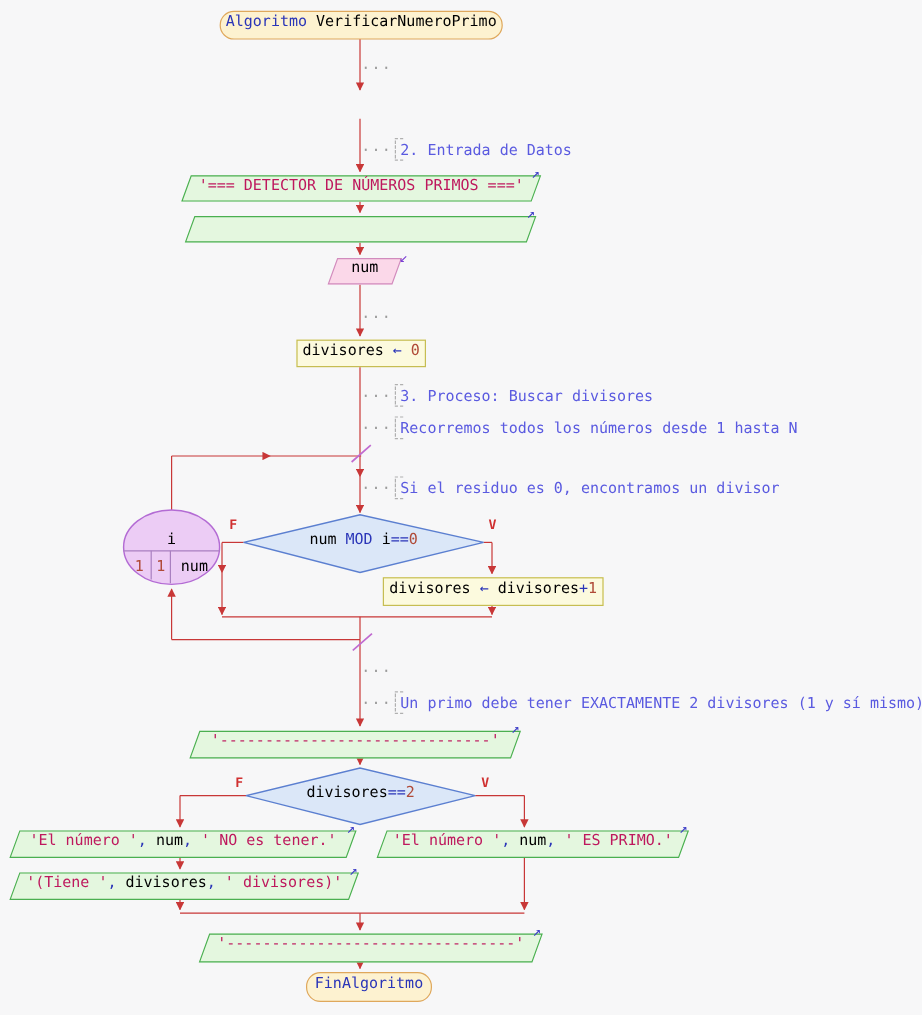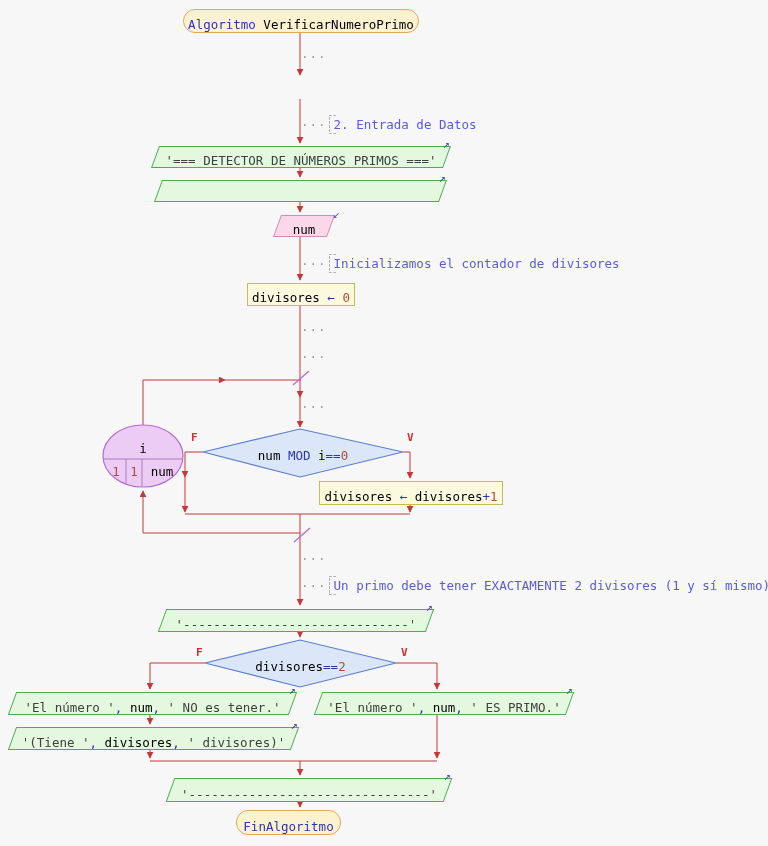--- a/index.html
+++ b/index.html
@@ -1,30 +1,30 @@
 <!DOCTYPE html>
 <html><head>
 <meta charset="utf-8">
 <style>
   html,body{margin:0;padding:0}
   #canvas{position:relative;width:768px;height:846px;background:#f7f7f8;overflow:hidden;
           font-family:"DejaVu Sans Mono","Liberation Mono",monospace;font-size:12.5px;color:#2e3136}
   #wires{position:absolute;left:0;top:0;z-index:0}
-  .node{position:absolute;display:flex;align-items:flex-end;justify-content:center;z-index:2;white-space:pre}
+  .node{position:absolute;display:flex;align-items:flex-start;justify-content:center;z-index:2;white-space:pre}
   .node span{white-space:pre;z-index:1}
   .oval{background:#fdf2d0;border:1.5px solid #dfa85c;border-radius:12px}
   .rect{background:#fcfade;border:1px solid #c6bd52}
   .pgram{background:transparent}
   .pgram::before{content:"";position:absolute;inset:0;transform:skewX(-20deg);border:1px solid;z-index:0}
   .out.pgram::before{background:#e4f7df;border-color:#4aaf50}
   .in.pgram::before{background:#fbd8e9;border-color:#d18bbd}
   .kw{color:#2a35b8}
   .plain{color:#000000}
   .num{color:#b04a38}
-  .str{color:#404040}
+  .str{color:#be185d}
   .comment{position:absolute;display:flex;align-items:center;height:16px;z-index:2;color:#5a5ae0;white-space:pre}
   .dots{color:#9a9a9a;margin-right:2px;letter-spacing:1px}
   .cmt-text{position:relative;border-left:1px dashed #b0b0b0;padding-left:4px}
   .cmt-text::before{content:"";position:absolute;left:-1px;top:-2px;width:7px;border-top:1px dashed #b0b0b0}
   .cmt-text::after{content:"";position:absolute;left:-1px;bottom:-2px;width:7px;border-top:1px dashed #b0b0b0}
   .fv{position:absolute;z-index:3;color:#d03030;font-size:11px;font-weight:bold}
   .icon-out{position:absolute;top:-9px;right:-3px;color:#4040c8;font-size:12px;z-index:3}
   .icon-in{position:absolute;top:-8px;right:-9px;color:#7a3fd4;font-size:12px;z-index:3}
   .ell-text{position:absolute;z-index:2;display:flex;align-items:center;justify-content:center;white-space:pre}
 </style>
@@ -94,30 +94,30 @@
     <span class="kw">Algoritmo</span><span class="plain"> VerificarNumeroPrimo</span>
   </div>
 
   <div class="comment" style="left:301px;top:48px">
     <span class="dots">···</span>
   </div>
   <div class="comment" style="left:301px;top:116px">
     <span class="dots">···</span><span class="cmt-text">2. Entrada de Datos</span>
   </div>
   <div class="comment" style="left:301px;top:255px">
-    <span class="dots">···</span><span class="cmt-text">Inicializamos el contador de divisores</span>
+    <span class="dots">···</span>
   </div>
   <div class="comment" style="left:301px;top:321px">
-    <span class="dots">···</span>
+    <span class="dots">···</span><span class="cmt-text">3. Proceso: Buscar divisores</span>
   </div>
   <div class="comment" style="left:301px;top:348px">
-    <span class="dots">···</span>
+    <span class="dots">···</span><span class="cmt-text">Recorremos todos los números desde 1 hasta N</span>
   </div>
   <div class="comment" style="left:301px;top:398px">
-    <span class="dots">···</span>
+    <span class="dots">···</span><span class="cmt-text">Si el residuo es 0, encontramos un divisor</span>
   </div>
   <div class="comment" style="left:301px;top:550px">
     <span class="dots">···</span>
   </div>
   <div class="comment" style="left:301px;top:577px">
     <span class="dots">···</span><span class="cmt-text">Un primo debe tener EXACTAMENTE 2 divisores (1 y sí mismo)</span>
   </div>
 
 
   <div class="node pgram out" style="left:155px;top:146px;width:292px;height:22px">
@@ -177,17 +177,17 @@
   <div class="node pgram out" style="left:318px;top:692px;width:252px;height:23px">
     <span class="icon-out">↗</span>
     <span class="str">'El número '</span><span class="kw">, </span><span class="plain">num</span><span class="kw">, </span><span class="str">' ES PRIMO.'</span>
   </div>
 
   <div class="node pgram out" style="left:170px;top:778px;width:278px;height:24px">
     <span class="icon-out">↗</span>
     <span class="str">'--------------------------------'</span>
   </div>
 
-  <div class="node oval" style="left:236px;top:810px;width:103px;height:23px">
+  <div class="node oval" style="left:255px;top:810px;width:103px;height:23px">
     <span class="kw">FinAlgoritmo</span>
   </div>
 
 </div>
 
 </body></html>

